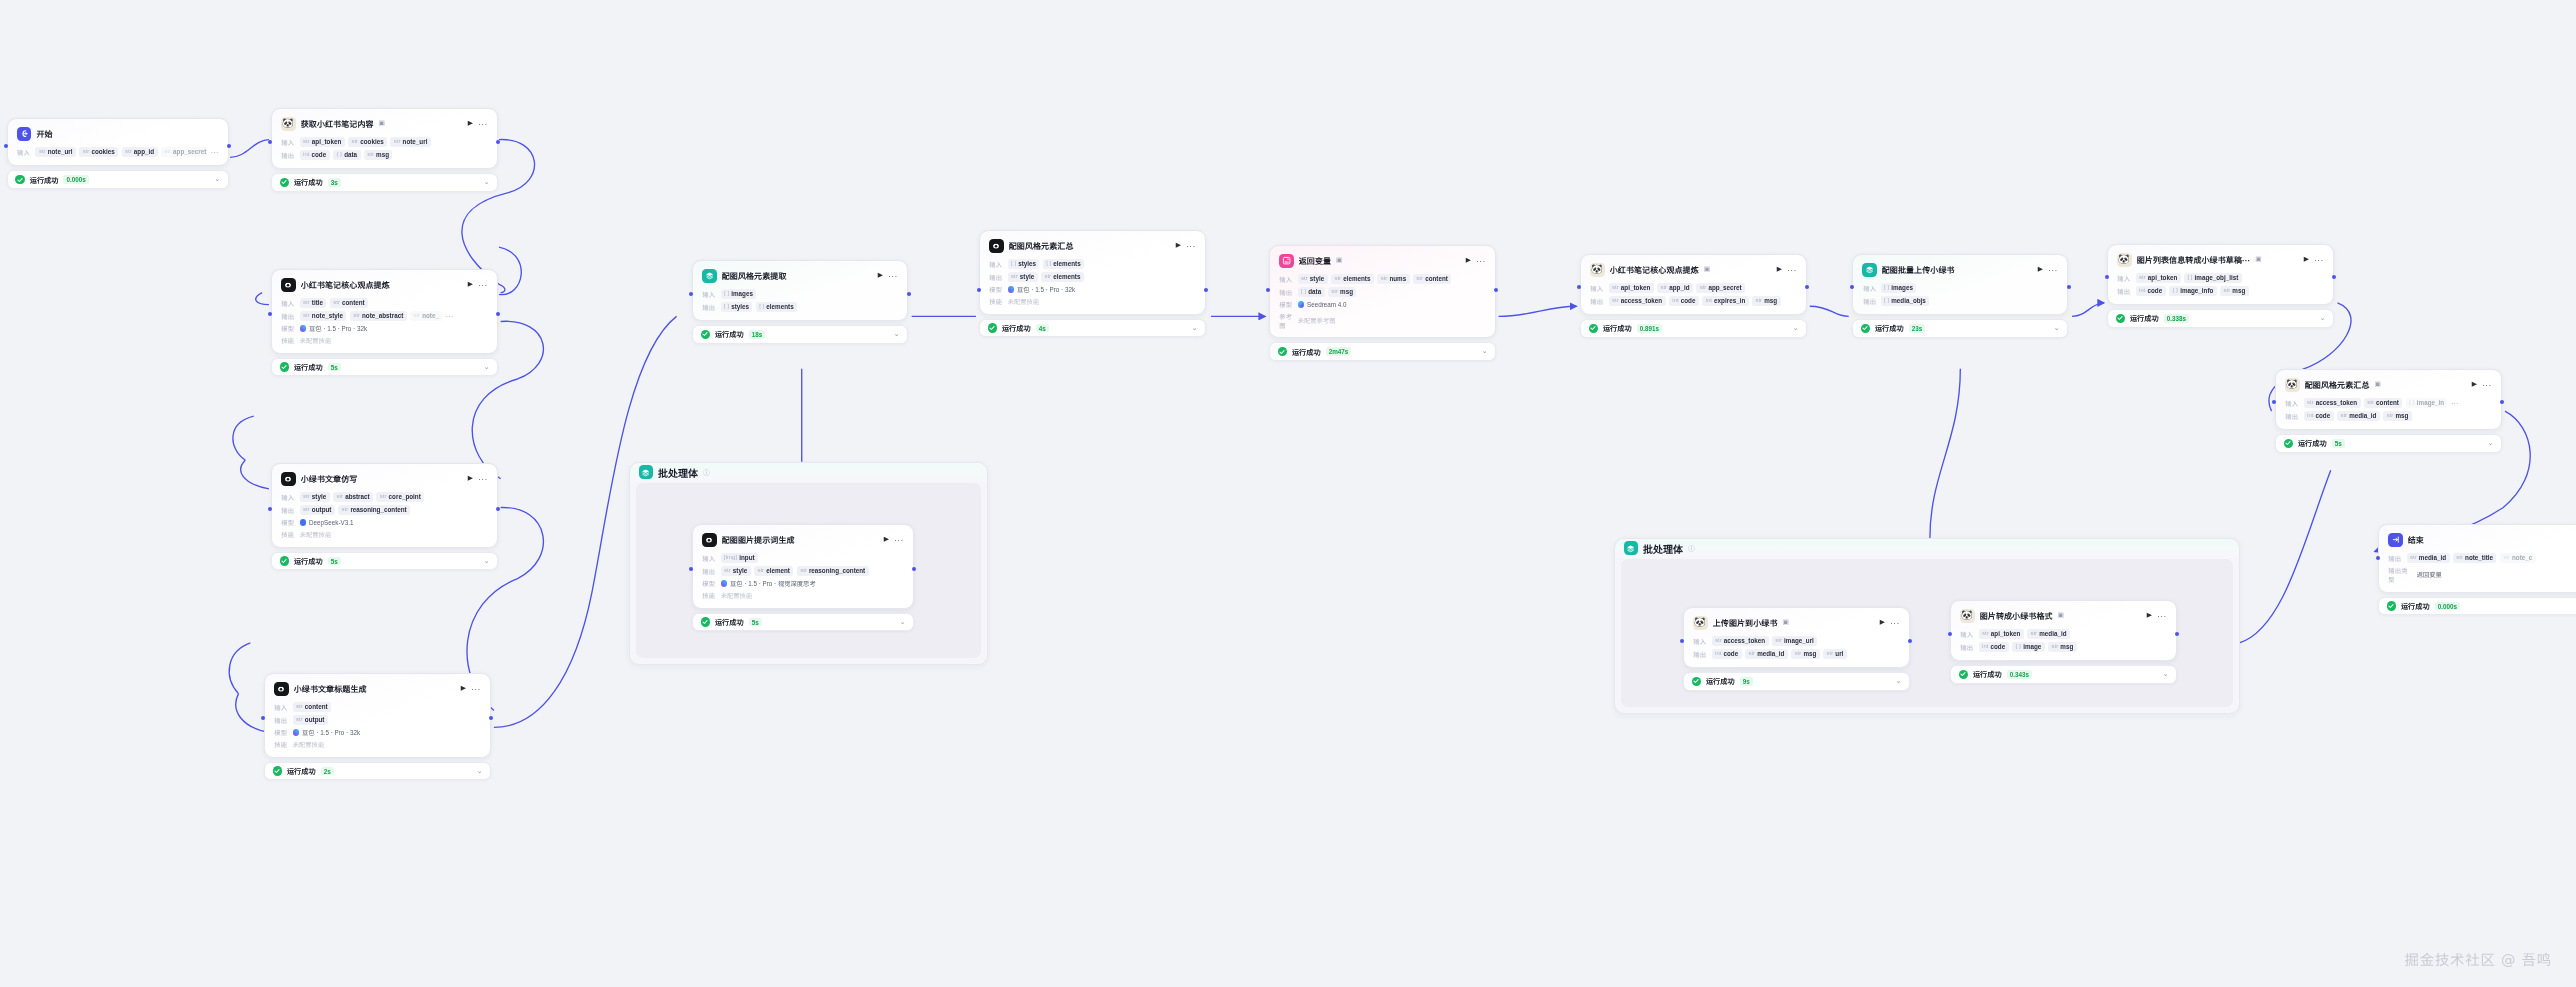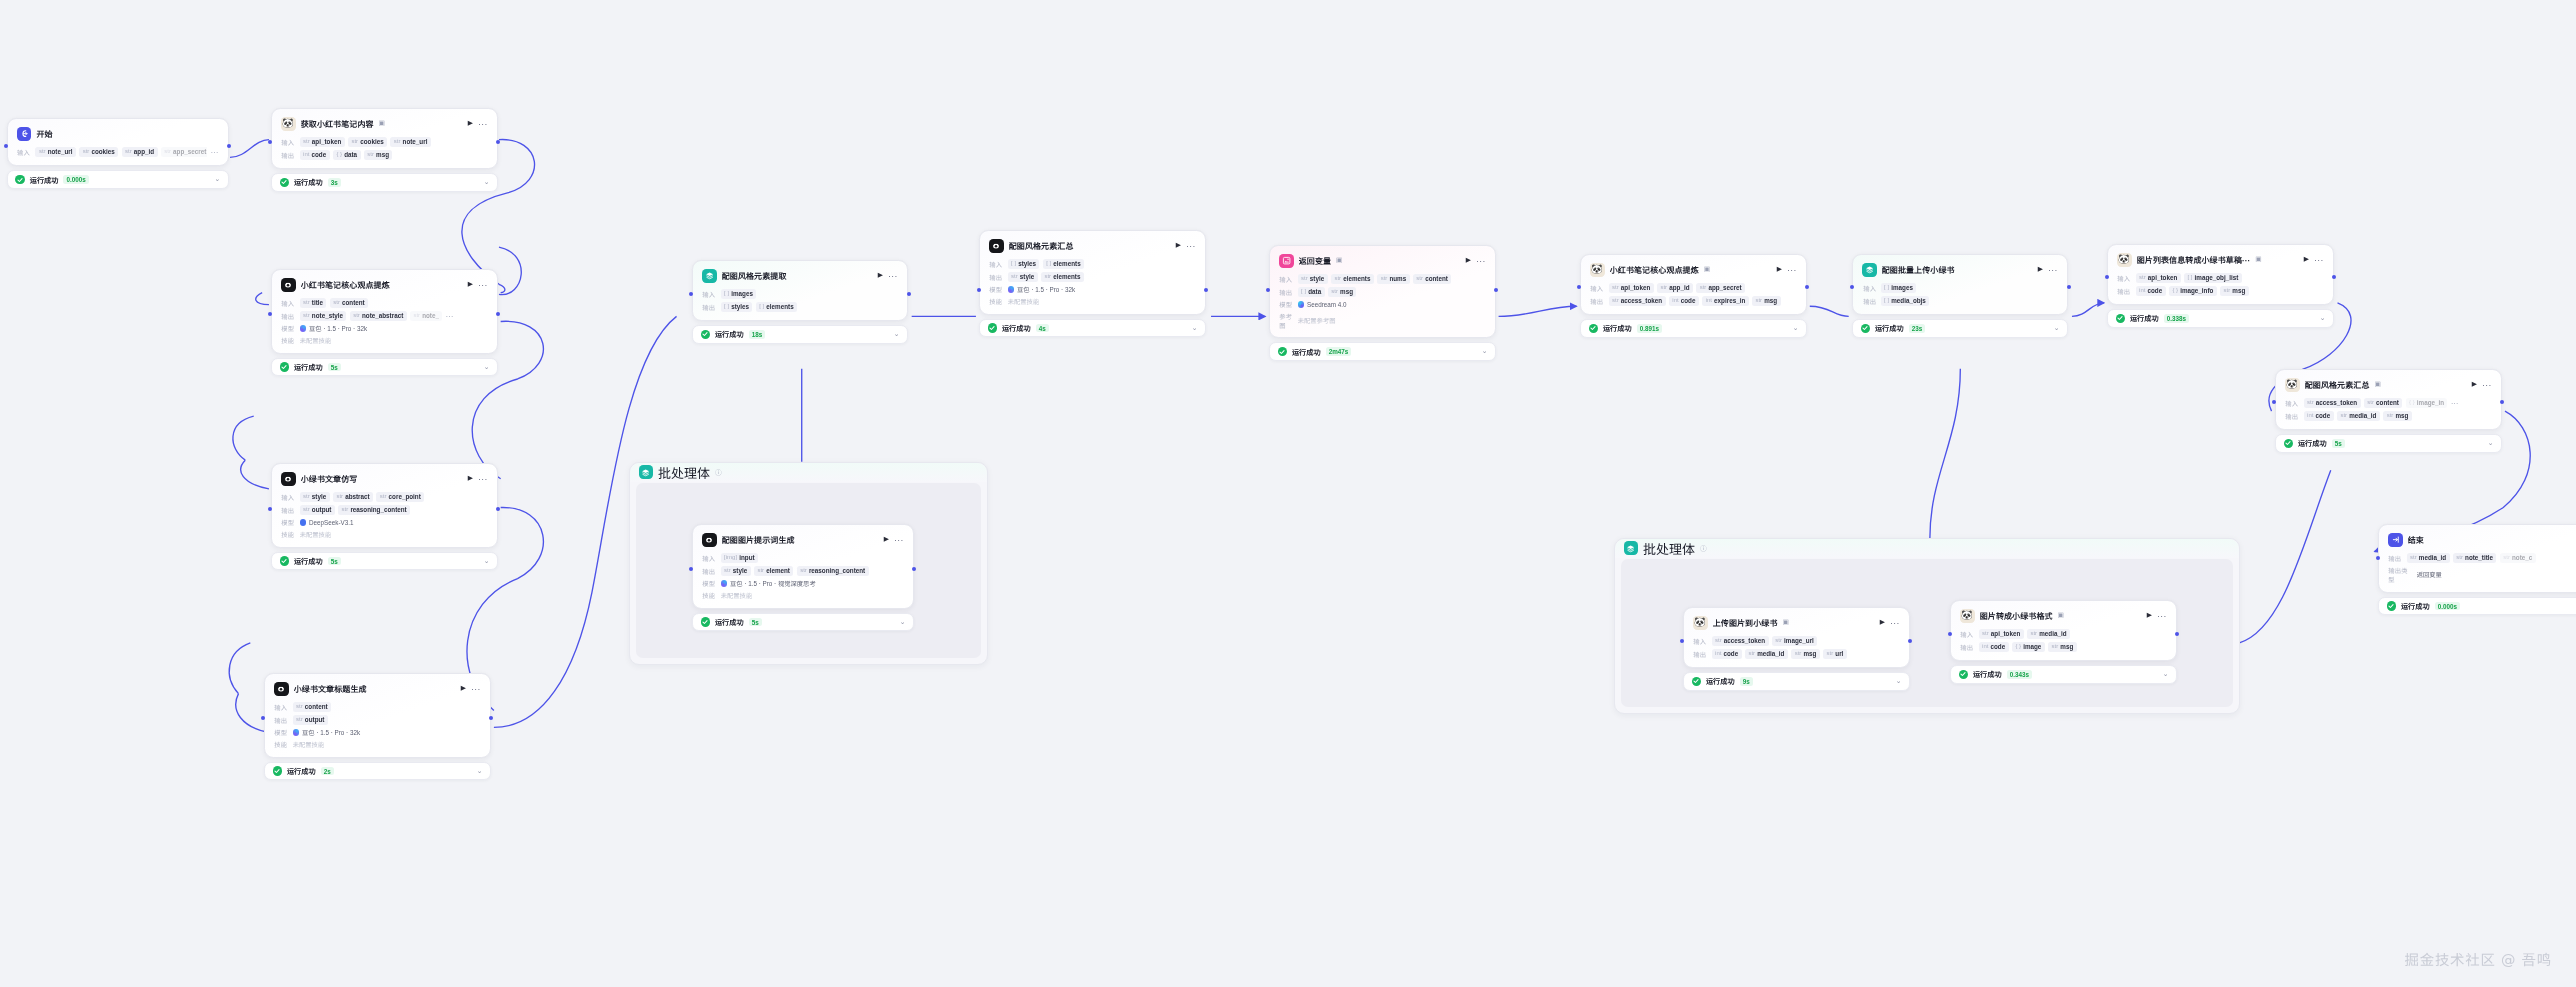--- a/index.html
+++ b/index.html
@@ -97,21 +97,21 @@
     border-radius:10px;
     box-shadow:0 1.7px 6.8px rgba(28,31,54,.05);
     box-sizing:border-box;
   }
   .batch-head{
     display:flex;align-items:center;gap:5px;
     height:18.6px;padding:0 8.5px;
     background:linear-gradient(180deg,#f1fbf8,#f7f7fb);
     border-radius:10px 10px 0 0;
   }
-  .batch-title{font-size:13px;font-weight:400;color:#1b1d29;}
+  .batch-title{font-size:10px;font-weight:700;color:#1b1d29;}
   .batch-info{font-size:6.8px;color:#aab0c0;}
   .batch-body{position:absolute;left:6px;right:6px;top:20px;bottom:6px;background:#ededf3;border-radius:6.8px;}
 
   
   .port{position:absolute;width:4.2px;height:4.2px;border-radius:50%;background:#4d53e8;z-index:5;}
 
   .wm{
     position:absolute;right:24px;bottom:18.6px;
     font-size:14.4px;color:#c9ccd6;letter-spacing:0.8px;z-index:6;
     font-family:"DejaVu Sans",sans-serif;

